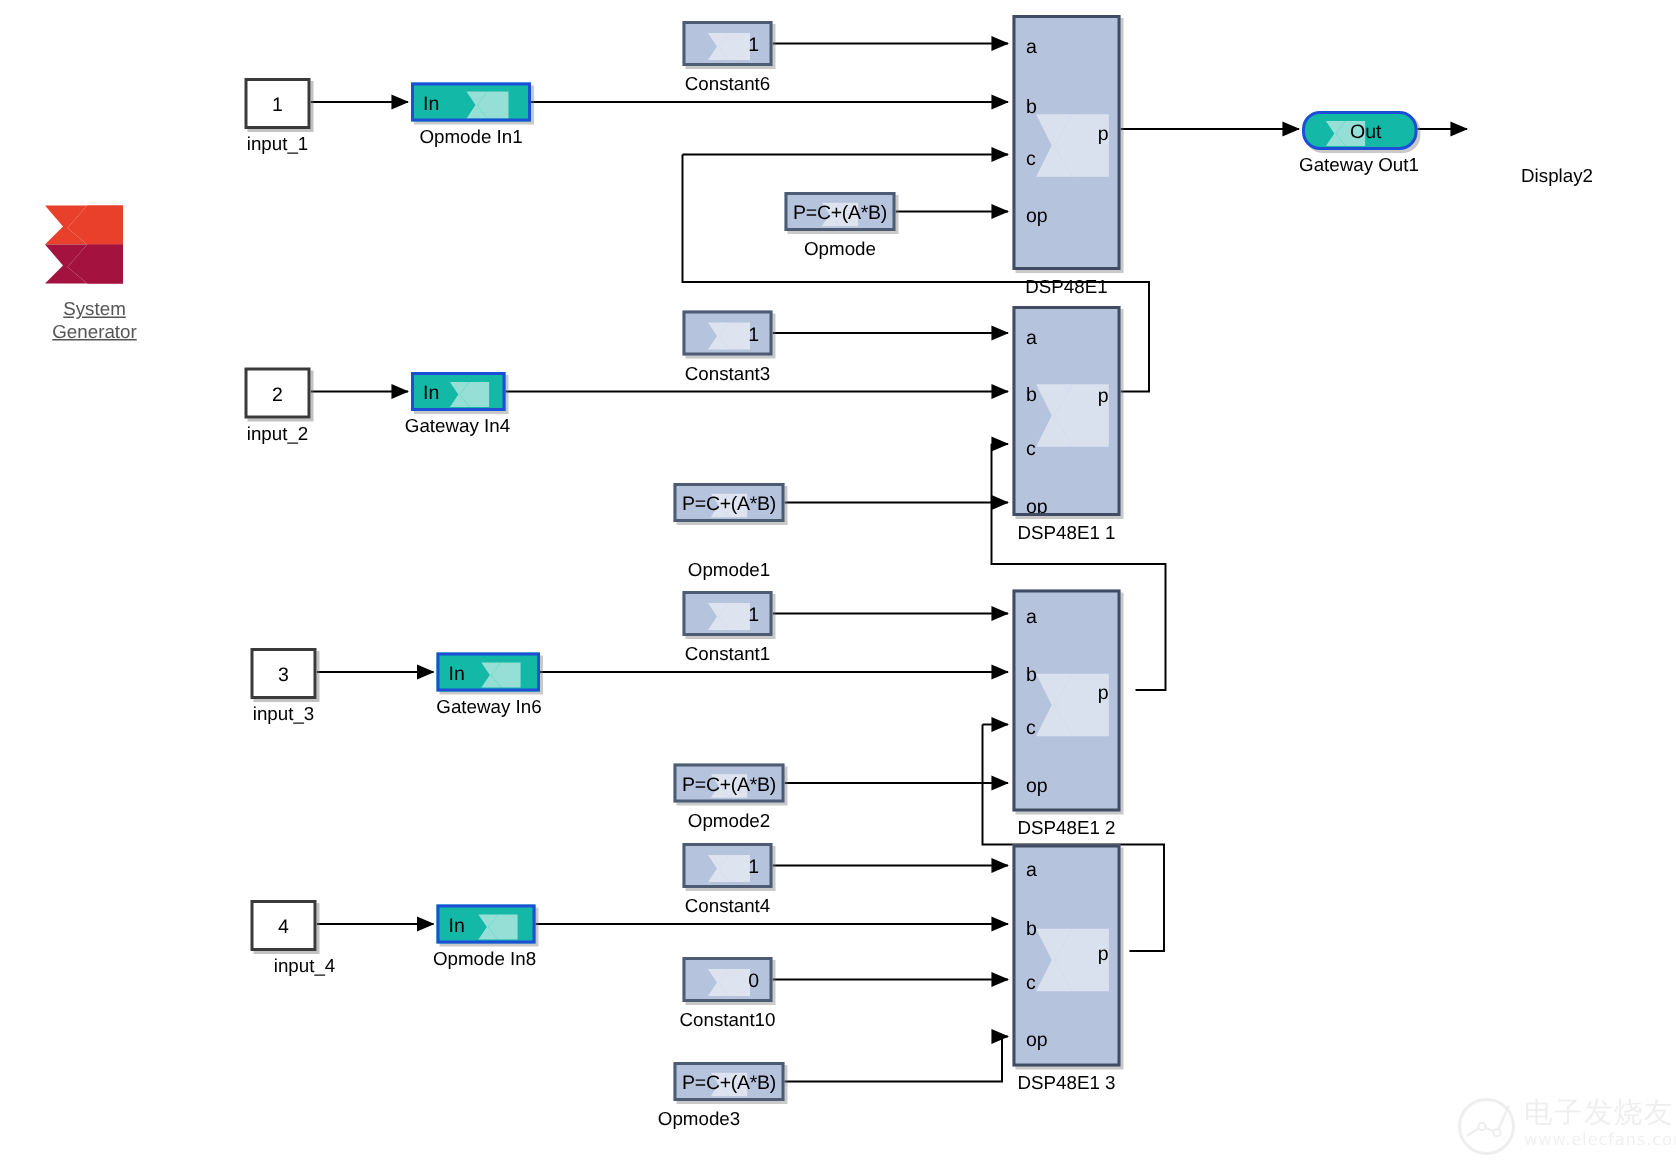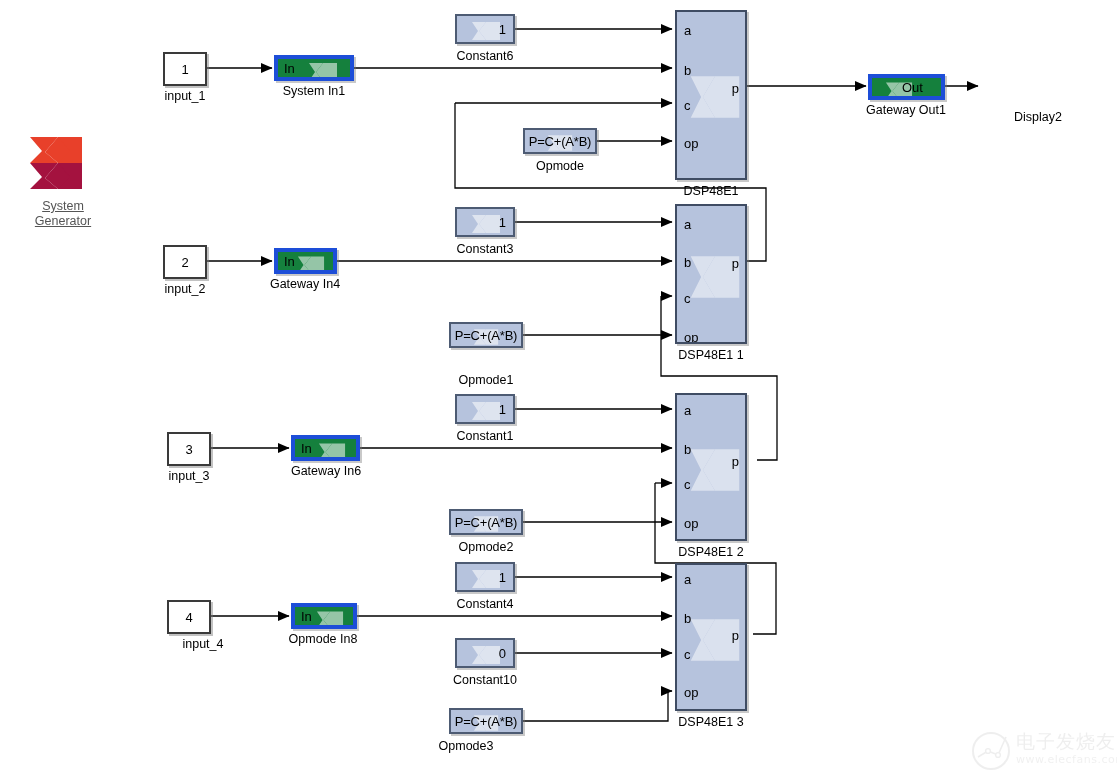--- a/index.html
+++ b/index.html
@@ -12,21 +12,21 @@
 
   
   .src{
     background:#ffffff;border:2px solid #3a3a3a;
     display:flex;align-items:center;justify-content:center;
     font-size:13px;color:#000;
     box-shadow:2px 2px 0 rgba(120,120,120,.45);
   }
   
   .gw{
-    background:#15803d;border:4px solid #1d4ed8;
+    background:#14b8a6;border:2px solid #1d4ed8;
     display:flex;align-items:center;
     box-shadow:2px 2px 0 rgba(120,120,120,.40);
     overflow:hidden;
   }
   .gw .gwtxt{font-size:13px;color:#000;z-index:2;position:relative;}
   .gw.in .gwtxt{margin-left:6px;}
   .gw.out .gwtxt{margin-left:30px;}
 
   
   .const{
@@ -150,21 +150,21 @@
   </div>
   <div class="lbl" style="left:135px;top:89px;width:100px;">input_1</div>
 
   <div class="blk gw in" style="left:274px;top:55px;width:80px;height:26px;">
     <span class="gwtxt">In</span>
     <svg class="xmark" style="right:12px;top:3px;" width="30" height="20" viewBox="0 0 30 20">
       <path d="M1,1 L15,1 L8,10 L15,19 L1,19 L7,10 Z" fill="#ffffff"></path>
       <path d="M29,1 L29,19 L15,19 L8,10 L15,1 Z" fill="#ffffff"></path>
     </svg>
   </div>
-  <div class="lbl" style="left:264px;top:84px;width:100px;">System In1</div>
+  <div class="lbl" style="left:264px;top:84px;width:100px;">Opmode In1</div>
 
   <div class="blk const" style="left:455px;top:14px;width:60px;height:30px;">
     <span class="cval">1</span>
     <svg class="xmark" style="left:14px;top:5px;" width="30" height="20" viewBox="0 0 30 20">
       <path d="M1,1 L15,1 L8,10 L15,19 L1,19 L7,10 Z" fill="#ffffff"></path>
       <path d="M29,1 L29,19 L15,19 L8,10 L15,1 Z" fill="#ffffff"></path>
     </svg>
   </div>
   <div class="lbl" style="left:435px;top:49px;width:100px;">Constant6</div>
 
@@ -183,21 +183,21 @@
       <path d="M29,1 L29,25 L15,25 L8,13 L15,1 Z" fill="#ffffff"></path>
     </svg>
     <span class="port left" style="top:11px;">a</span>
     <span class="port left" style="top:51px;">b</span>
     <span class="port left" style="top:86px;">c</span>
     <span class="port left" style="top:124px;">op</span>
     <span class="port right" style="top:69px;">p</span>
   </div>
   <div class="lbl" style="left:661px;top:184px;width:100px;">DSP48E1</div>
 
-  <div class="blk gw out" style="left:868px;top:74px;width:77px;height:26px;">
+  <div class="blk gw out" style="left:868px;top:74px;width:77px;height:26px;border-radius:12px;">
     <span class="gwtxt">Out</span>
     <svg class="xmark" style="left:13px;top:3px;" width="28" height="20" viewBox="0 0 30 20">
       <path d="M1,1 L15,1 L8,10 L15,19 L1,19 L7,10 Z" fill="#ffffff"></path>
       <path d="M29,1 L29,19 L15,19 L8,10 L15,1 Z" fill="#ffffff"></path>
     </svg>
   </div>
   <div class="lbl" style="left:856px;top:103px;width:100px;">Gateway Out1</div>
 
   <div class="lbl" style="left:988px;top:110px;width:100px;">Display2</div>
 

